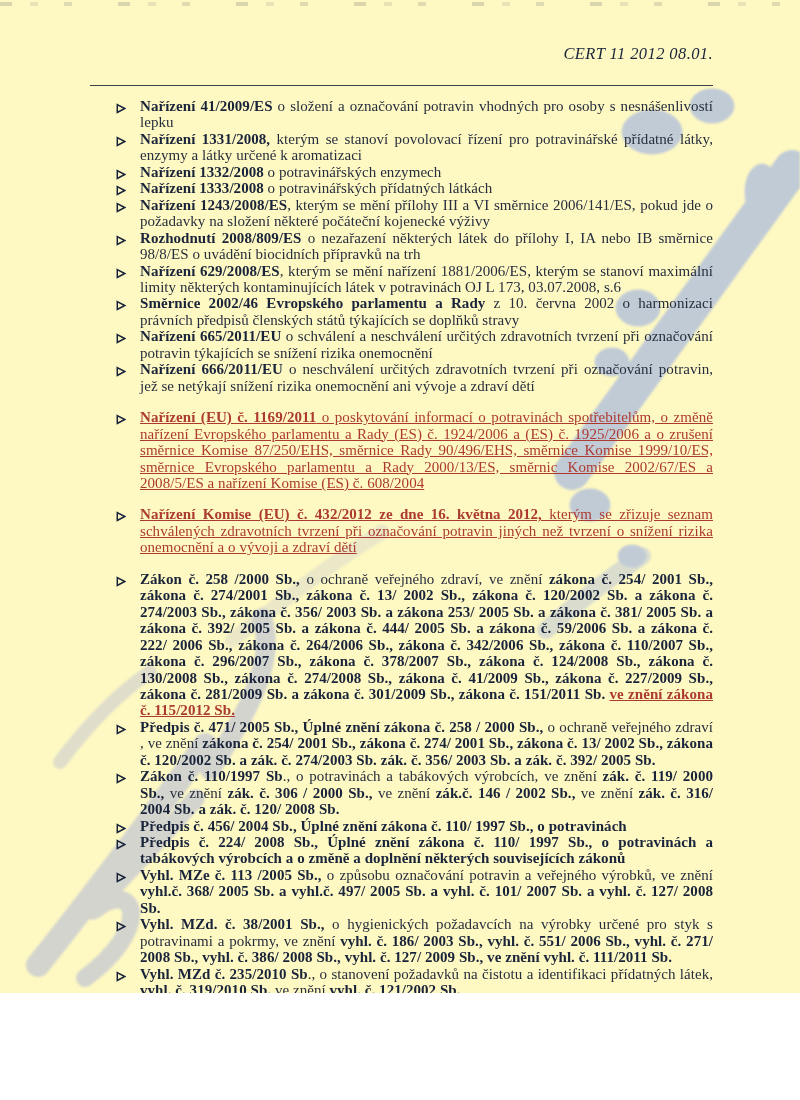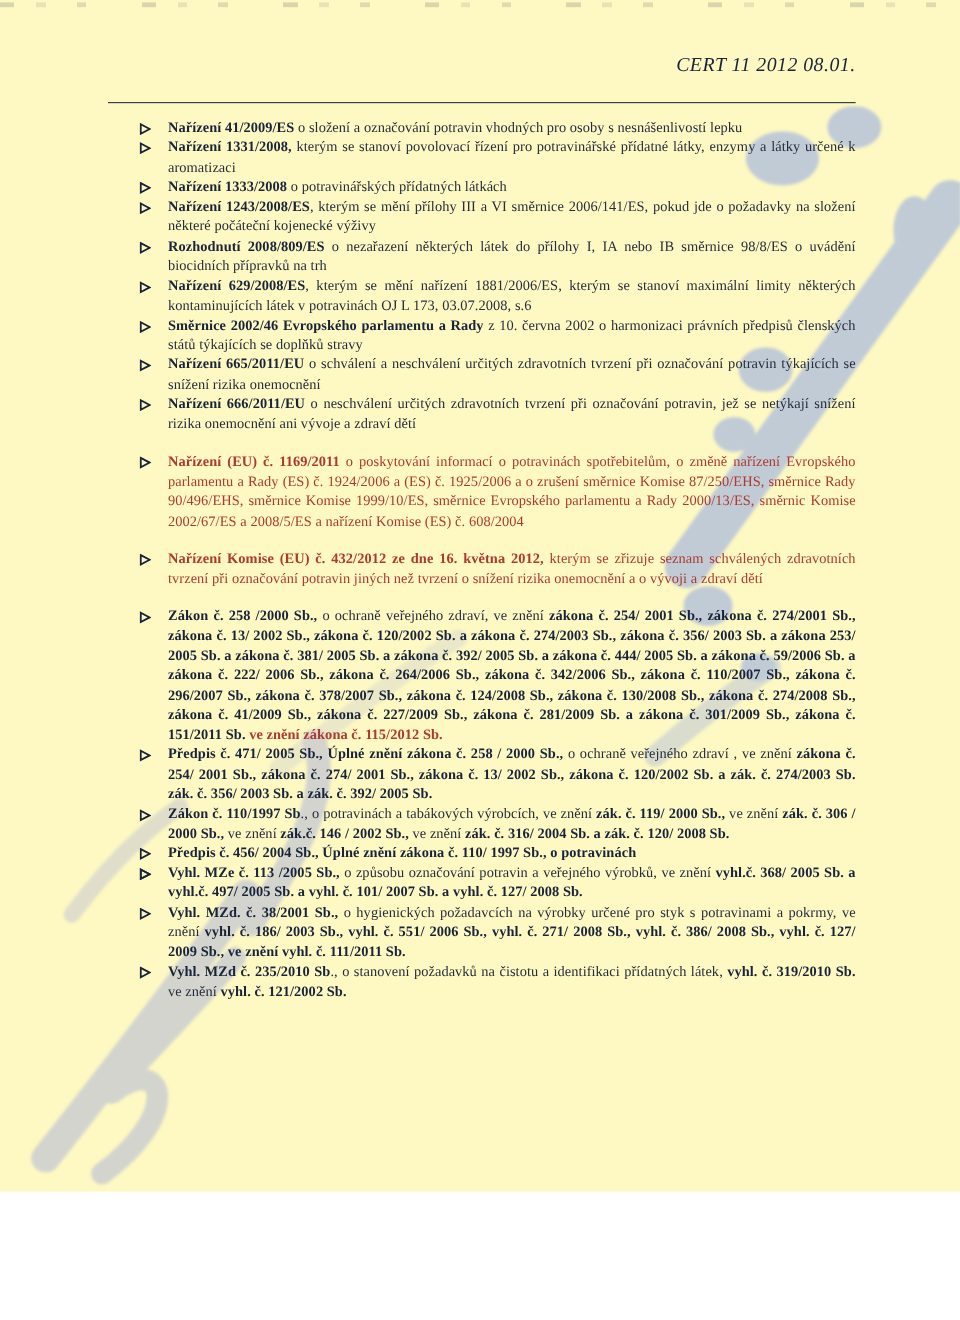--- a/index.html
+++ b/index.html
@@ -22,25 +22,25 @@
   .watermark{
     position:absolute;left:0;top:0;width:800px;height:1100px;
     filter:blur(1.3px);pointer-events:none;
   }
   .content{position:relative;margin:0 87px 0 90px;width:623px;}
   .doc-header{padding-top:44px;text-align:right;font-style:italic;
     font-size:16.5px;line-height:20px;color:var(--ink-bold);letter-spacing:.4px;}
   .header-rule{margin-top:21px;border-top:1.6px solid var(--rule);}
   .reg-list{margin-top:12px;}
   .li{position:relative;padding-left:50px;text-align:justify;
-      font-size:12px;line-height:16.45px;letter-spacing:.05px;}
+      font-size:15px;line-height:16.45px;letter-spacing:.05px;}
   .li .bullet{position:absolute;left:26px;top:3px;color:var(--ink-bold);}
   .gap{margin-top:15px;}
   .b{font-weight:bold;color:var(--ink-bold);}
-  .red{color:var(--red);}
+  .red{color:var(--red);text-decoration:underline;}
   .b.red{color:var(--red);}
   .footer{position:absolute;left:90px;width:623px;top:1028px;margin-top:42px;}
   .footer-rule{border-top:1.4px solid var(--rule);}
   .page-number{text-align:center;font-size:13.8px;padding-top:4px;color:var(--ink);}
 </style>
 </head>
 <body>
 
 <div class="page">
 
@@ -74,20 +74,23 @@
     <div class="header-rule"></div>
     <div class="reg-list">
         <div class="li"><span class="bullet"><svg width="10" height="11" viewBox="0 0 10 11">
               <path d="M1.3 1.6 L8.7 5.5 L1.3 9.4 Z" fill="none" stroke="currentColor" stroke-width="1.5"></path>
             </svg></span><span><span class="b">Nařízení 41/2009/ES</span><span> o složení a označování potravin vhodných pro osoby s nesnášenlivostí lepku</span></span></div>
         <div class="li"><span class="bullet"><svg width="10" height="11" viewBox="0 0 10 11">
               <path d="M1.3 1.6 L8.7 5.5 L1.3 9.4 Z" fill="none" stroke="currentColor" stroke-width="1.5"></path>
             </svg></span><span><span class="b">Nařízení 1331/2008,</span><span> kterým se stanoví povolovací řízení pro potravinářské přídatné látky, enzymy a látky určené k aromatizaci</span></span></div>
         <div class="li"><span class="bullet"><svg width="10" height="11" viewBox="0 0 10 11">
               <path d="M1.3 1.6 L8.7 5.5 L1.3 9.4 Z" fill="none" stroke="currentColor" stroke-width="1.5"></path>
+            </svg></span><span><span class="b">Nařízení 1332/2008</span><span> o potravinářských enzymech</span></span></div>
+        <div class="li"><span class="bullet"><svg width="10" height="11" viewBox="0 0 10 11">
+              <path d="M1.3 1.6 L8.7 5.5 L1.3 9.4 Z" fill="none" stroke="currentColor" stroke-width="1.5"></path>
             </svg></span><span><span class="b">Nařízení 1333/2008</span><span> o potravinářských přídatných látkách</span></span></div>
         <div class="li"><span class="bullet"><svg width="10" height="11" viewBox="0 0 10 11">
               <path d="M1.3 1.6 L8.7 5.5 L1.3 9.4 Z" fill="none" stroke="currentColor" stroke-width="1.5"></path>
             </svg></span><span><span class="b">Nařízení 1243/2008/ES</span><span>, kterým se mění přílohy III a VI směrnice 2006/141/ES, pokud jde o požadavky na složení některé počáteční kojenecké výživy</span></span></div>
         <div class="li"><span class="bullet"><svg width="10" height="11" viewBox="0 0 10 11">
               <path d="M1.3 1.6 L8.7 5.5 L1.3 9.4 Z" fill="none" stroke="currentColor" stroke-width="1.5"></path>
             </svg></span><span><span class="b">Rozhodnutí 2008/809/ES</span><span> o nezařazení některých látek do přílohy I, IA nebo IB směrnice 98/8/ES o uvádění biocidních přípravků na trh</span></span></div>
         <div class="li"><span class="bullet"><svg width="10" height="11" viewBox="0 0 10 11">
               <path d="M1.3 1.6 L8.7 5.5 L1.3 9.4 Z" fill="none" stroke="currentColor" stroke-width="1.5"></path>
             </svg></span><span><span class="b">Nařízení 629/2008/ES</span><span>, kterým se mění nařízení 1881/2006/ES, kterým se stanoví maximální limity některých kontaminujících látek v potravinách  OJ L 173, 03.07.2008, s.6</span></span></div>
@@ -113,21 +116,21 @@
               <path d="M1.3 1.6 L8.7 5.5 L1.3 9.4 Z" fill="none" stroke="currentColor" stroke-width="1.5"></path>
             </svg></span><span><span class="b">Předpis č. 471/ 2005 Sb., Úplné znění zákona č. 258 / 2000 Sb.,</span><span> o ochraně veřejného zdraví , ve znění </span><span class="b">zákona č. 254/ 2001 Sb., zákona č. 274/ 2001 Sb., zákona č. 13/ 2002 Sb., zákona č. 120/2002 Sb. a zák. č. 274/2003 Sb.  zák. č. 356/ 2003 Sb. a zák. č. 392/ 2005 Sb.</span></span></div>
         <div class="li"><span class="bullet"><svg width="10" height="11" viewBox="0 0 10 11">
               <path d="M1.3 1.6 L8.7 5.5 L1.3 9.4 Z" fill="none" stroke="currentColor" stroke-width="1.5"></path>
             </svg></span><span><span class="b">Zákon č. 110/1997 Sb</span><span>., o potravinách a tabákových výrobcích, ve znění </span><span class="b">zák. č. 119/ 2000 Sb.,</span><span> ve znění </span><span class="b">zák. č. 306 / 2000 Sb.,</span><span> ve znění </span><span class="b">zák.č. 146 / 2002 Sb.,</span><span> ve znění </span><span class="b">zák. č. 316/ 2004 Sb. a zák. č. 120/ 2008 Sb.</span></span></div>
         <div class="li"><span class="bullet"><svg width="10" height="11" viewBox="0 0 10 11">
               <path d="M1.3 1.6 L8.7 5.5 L1.3 9.4 Z" fill="none" stroke="currentColor" stroke-width="1.5"></path>
             </svg></span><span><span class="b">Předpis č. 456/ 2004 Sb., Úplné znění zákona č. 110/ 1997 Sb., o potravinách</span></span></div>
         <div class="li"><span class="bullet"><svg width="10" height="11" viewBox="0 0 10 11">
               <path d="M1.3 1.6 L8.7 5.5 L1.3 9.4 Z" fill="none" stroke="currentColor" stroke-width="1.5"></path>
-            </svg></span></div>
+            </svg></span><span><span class="b">Předpis č. 224/ 2008 Sb., Úplné znění zákona č. 110/ 1997 Sb., o potravinách a tabákových výrobcích a o změně a doplnění některých souvisejících zákonů</span></span></div>
         <div class="li"><span class="bullet"><svg width="10" height="11" viewBox="0 0 10 11">
               <path d="M1.3 1.6 L8.7 5.5 L1.3 9.4 Z" fill="none" stroke="currentColor" stroke-width="1.5"></path>
             </svg></span><span><span class="b">Vyhl. MZe č. 113 /2005 Sb.,</span><span> o způsobu označování potravin a veřejného výrobků, ve znění </span><span class="b">vyhl.č. 368/ 2005 Sb. a vyhl.č. 497/ 2005 Sb. a vyhl. č. 101/ 2007 Sb. a vyhl. č. 127/ 2008 Sb.</span></span></div>
         <div class="li"><span class="bullet"><svg width="10" height="11" viewBox="0 0 10 11">
               <path d="M1.3 1.6 L8.7 5.5 L1.3 9.4 Z" fill="none" stroke="currentColor" stroke-width="1.5"></path>
             </svg></span><span><span class="b">Vyhl. MZd. č. 38/2001 Sb.,</span><span> o hygienických požadavcích na výrobky určené pro styk s potravinami a pokrmy, ve znění </span><span class="b">vyhl. č. 186/ 2003 Sb., vyhl. č. 551/ 2006 Sb., vyhl. č. 271/ 2008 Sb., vyhl. č. 386/ 2008 Sb., vyhl. č. 127/ 2009 Sb., ve znění vyhl. č. 111/2011 Sb.</span></span></div>
         <div class="li"><span class="bullet"><svg width="10" height="11" viewBox="0 0 10 11">
               <path d="M1.3 1.6 L8.7 5.5 L1.3 9.4 Z" fill="none" stroke="currentColor" stroke-width="1.5"></path>
             </svg></span><span><span class="b">Vyhl. MZd č. 235/2010 Sb</span><span>., o stanovení požadavků na čistotu a identifikaci přídatných látek, </span><span class="b">vyhl. č.  319/2010 Sb.</span><span> ve znění </span><span class="b">vyhl. č. 121/2002 Sb.</span></span></div>
       </div>

